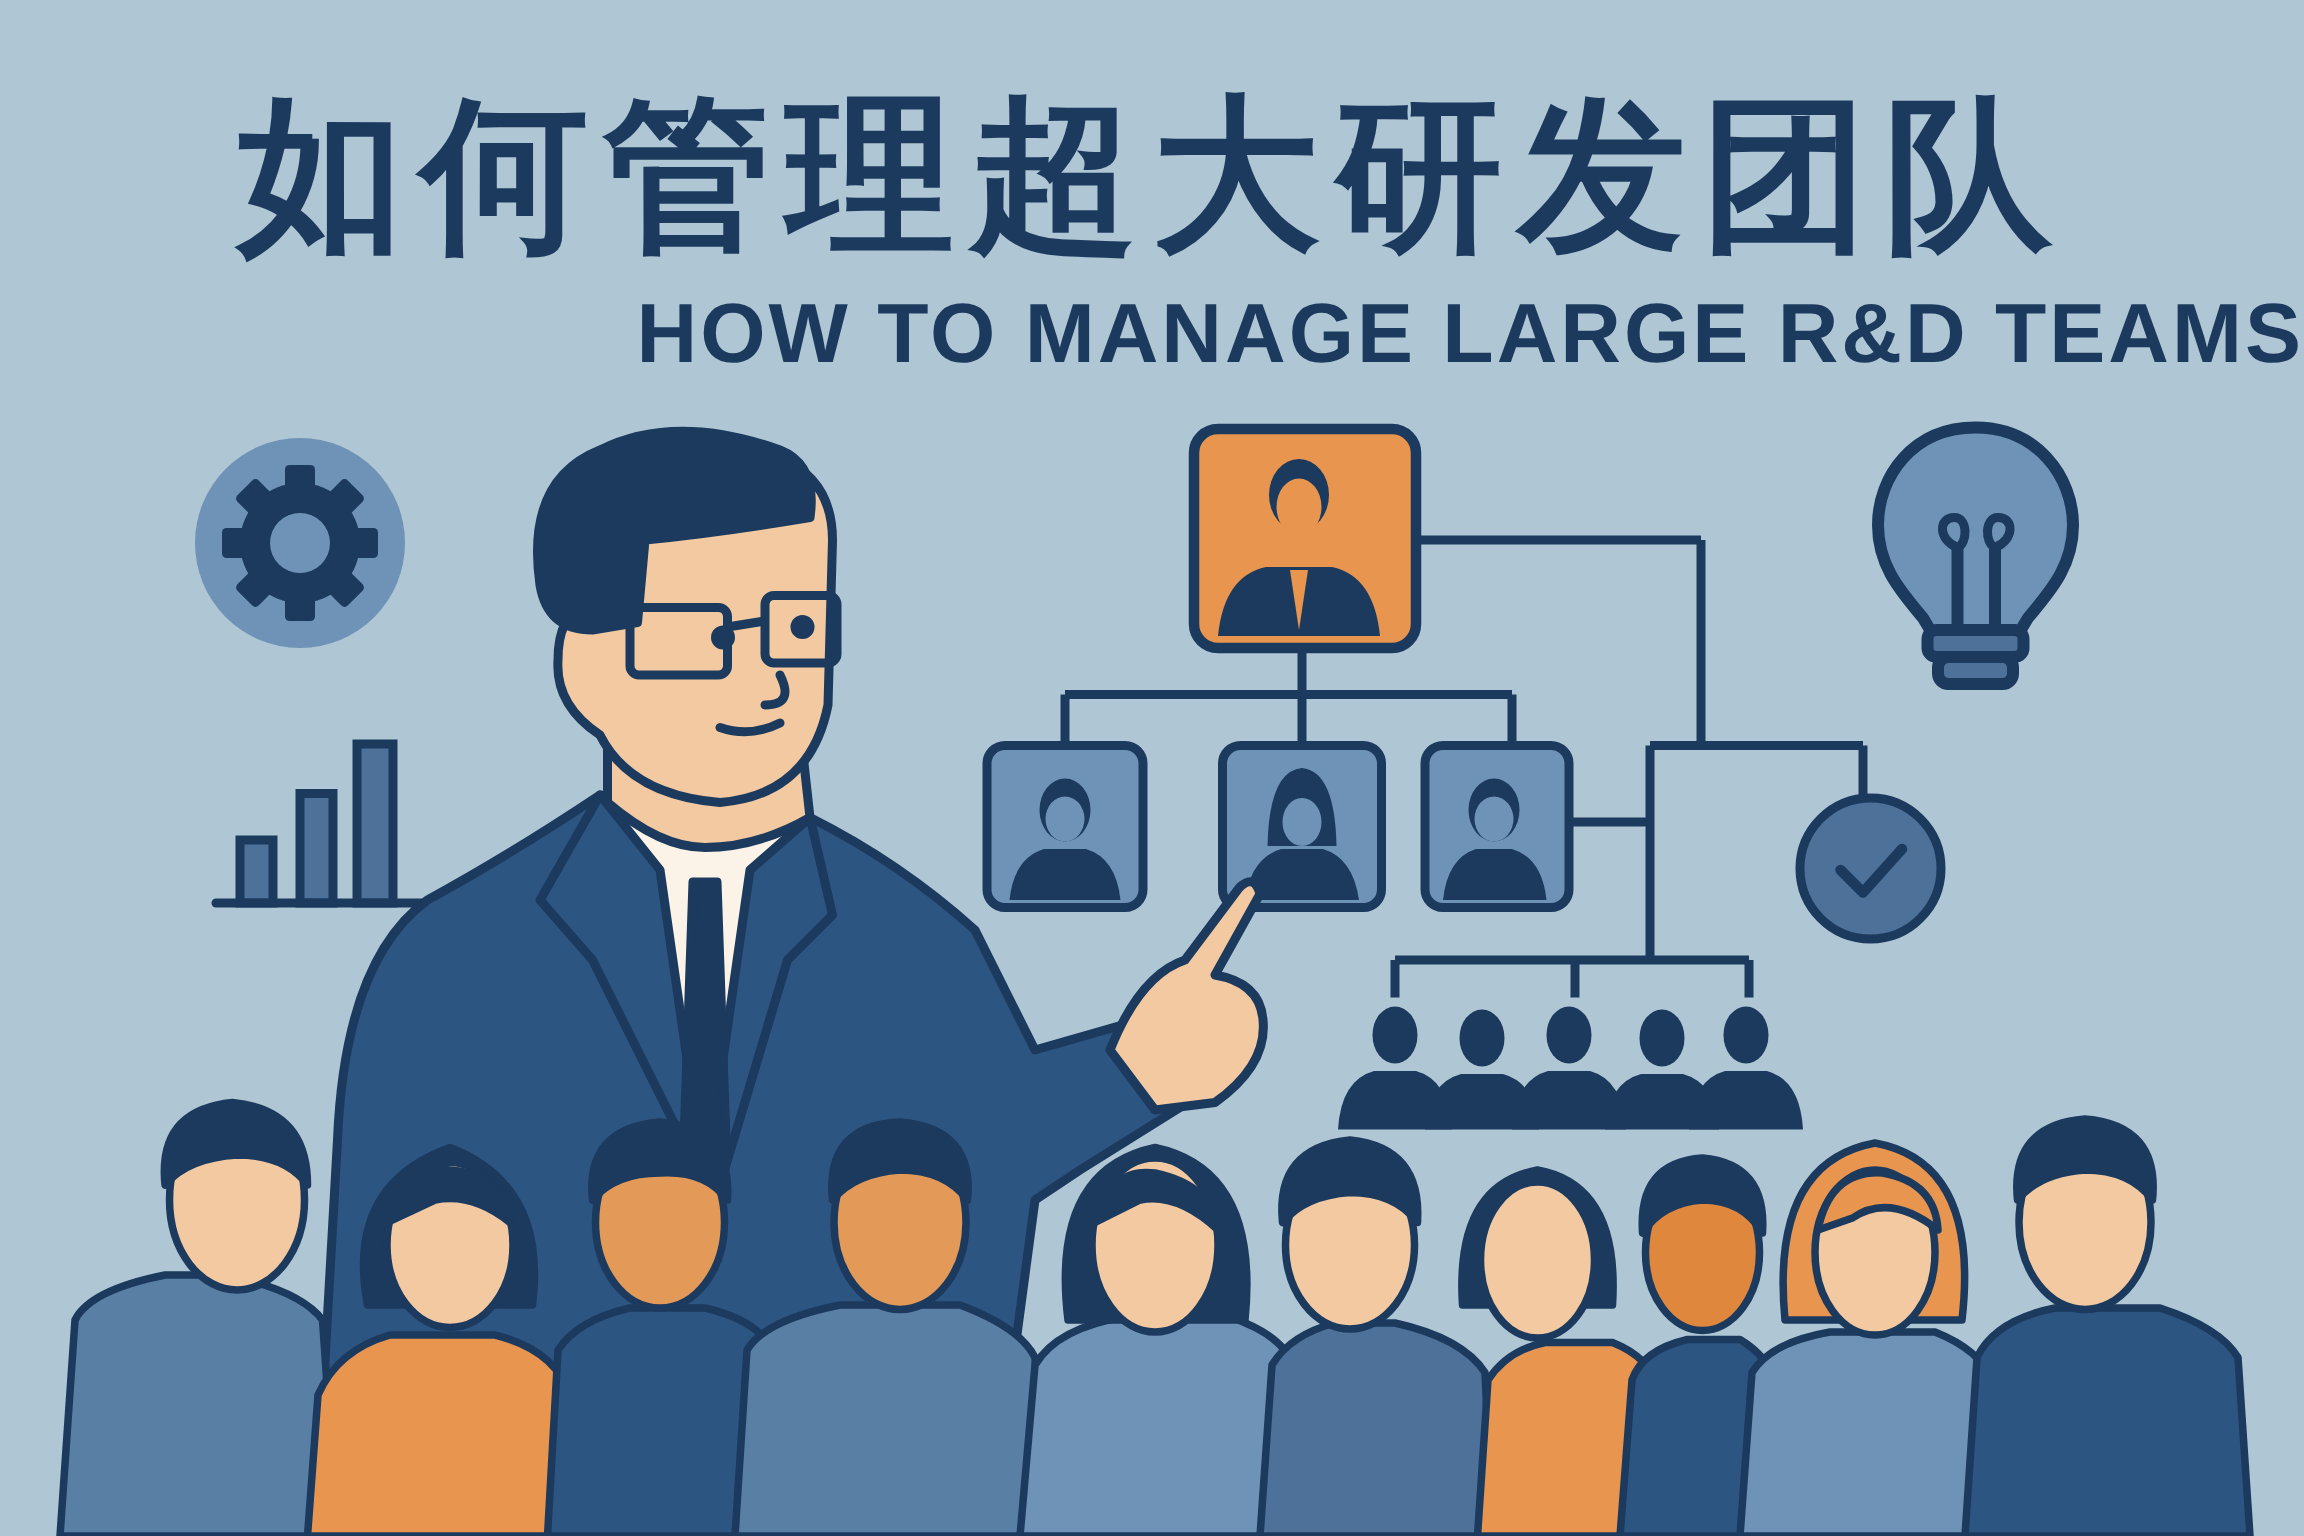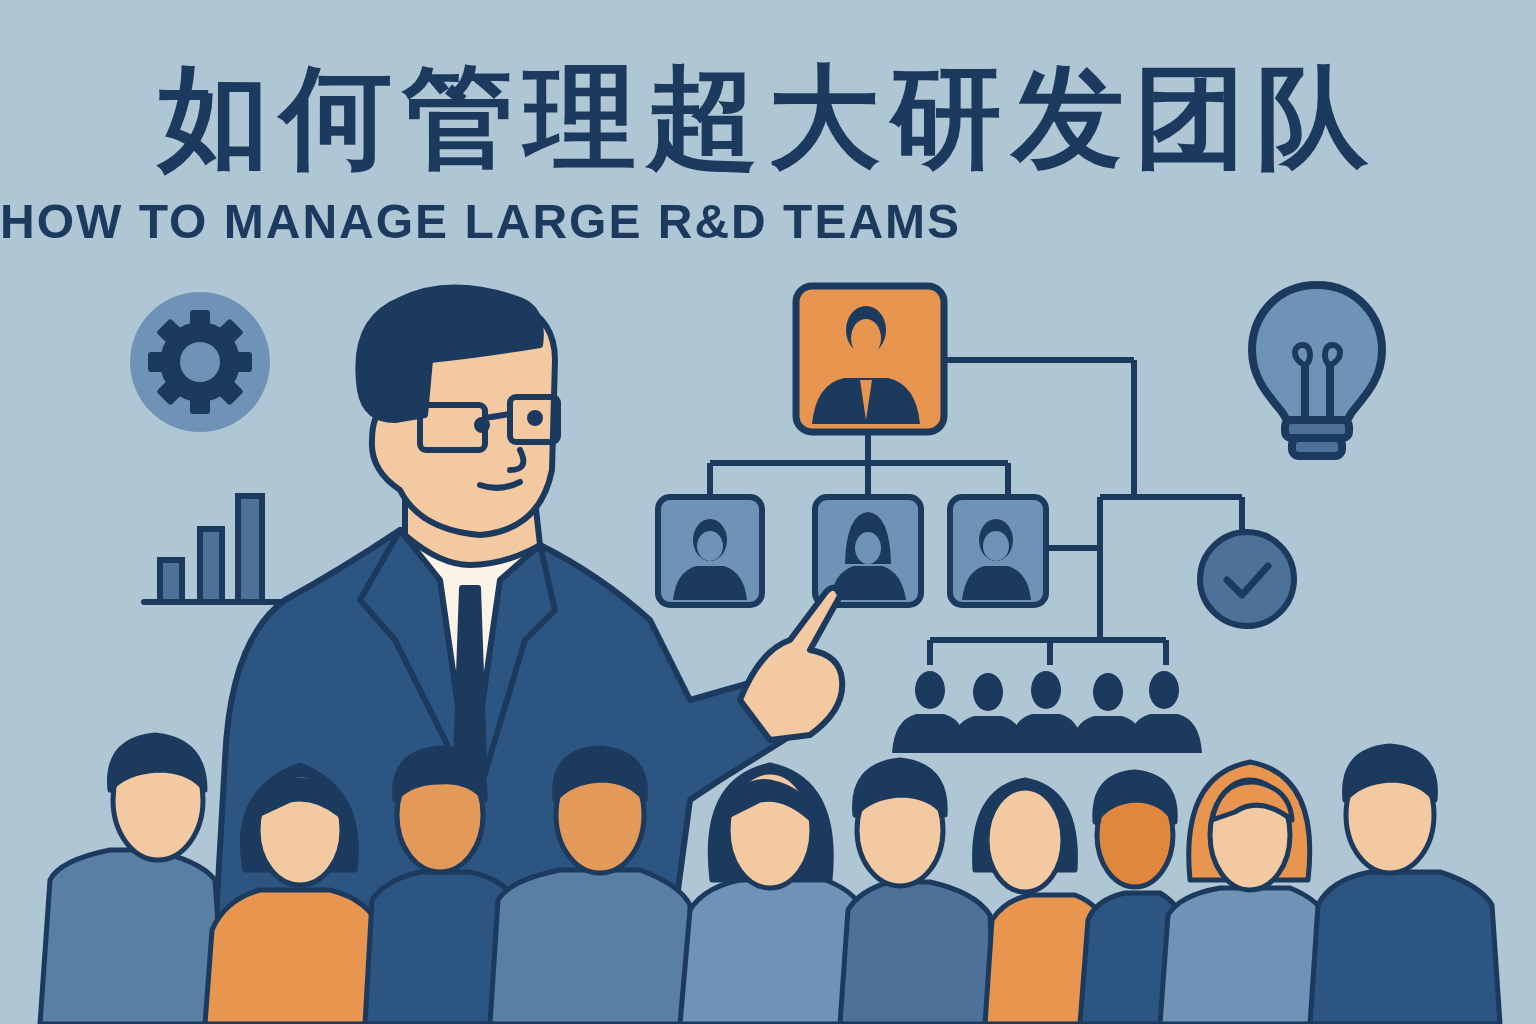--- a/index.html
+++ b/index.html
@@ -9,22 +9,22 @@
     font-family: "DejaVu Sans", sans-serif;
     position: relative;
   }
   .title-zh {
     position: absolute; left: 0; top: 52px; width: 1536px;
     text-align: center; font-size: 112px; font-weight: bold;
     color: #1c3a5e; letter-spacing: 10px; line-height: 130px;
   }
   .title-en {
     position: absolute; left: 0; top: 194px; width: 1536px;
-    text-align: left; font-family: "Liberation Sans", sans-serif;
-    font-size: 48px; font-weight: bold; color: #1c3a5e;
+    text-align: right; font-family: "Liberation Sans", sans-serif;
+    font-size: 56px; font-weight: bold; color: #1c3a5e;
     letter-spacing: 2px; line-height: 56px;
   }
   svg.art { position: absolute; left: 0; top: 0; }
 </style>
 </head>
 <body>
 
 <div class="title-zh">如何管理超大研发团队</div>
 <div class="title-en">HOW TO MANAGE LARGE R&amp;D TEAMS</div>
 

